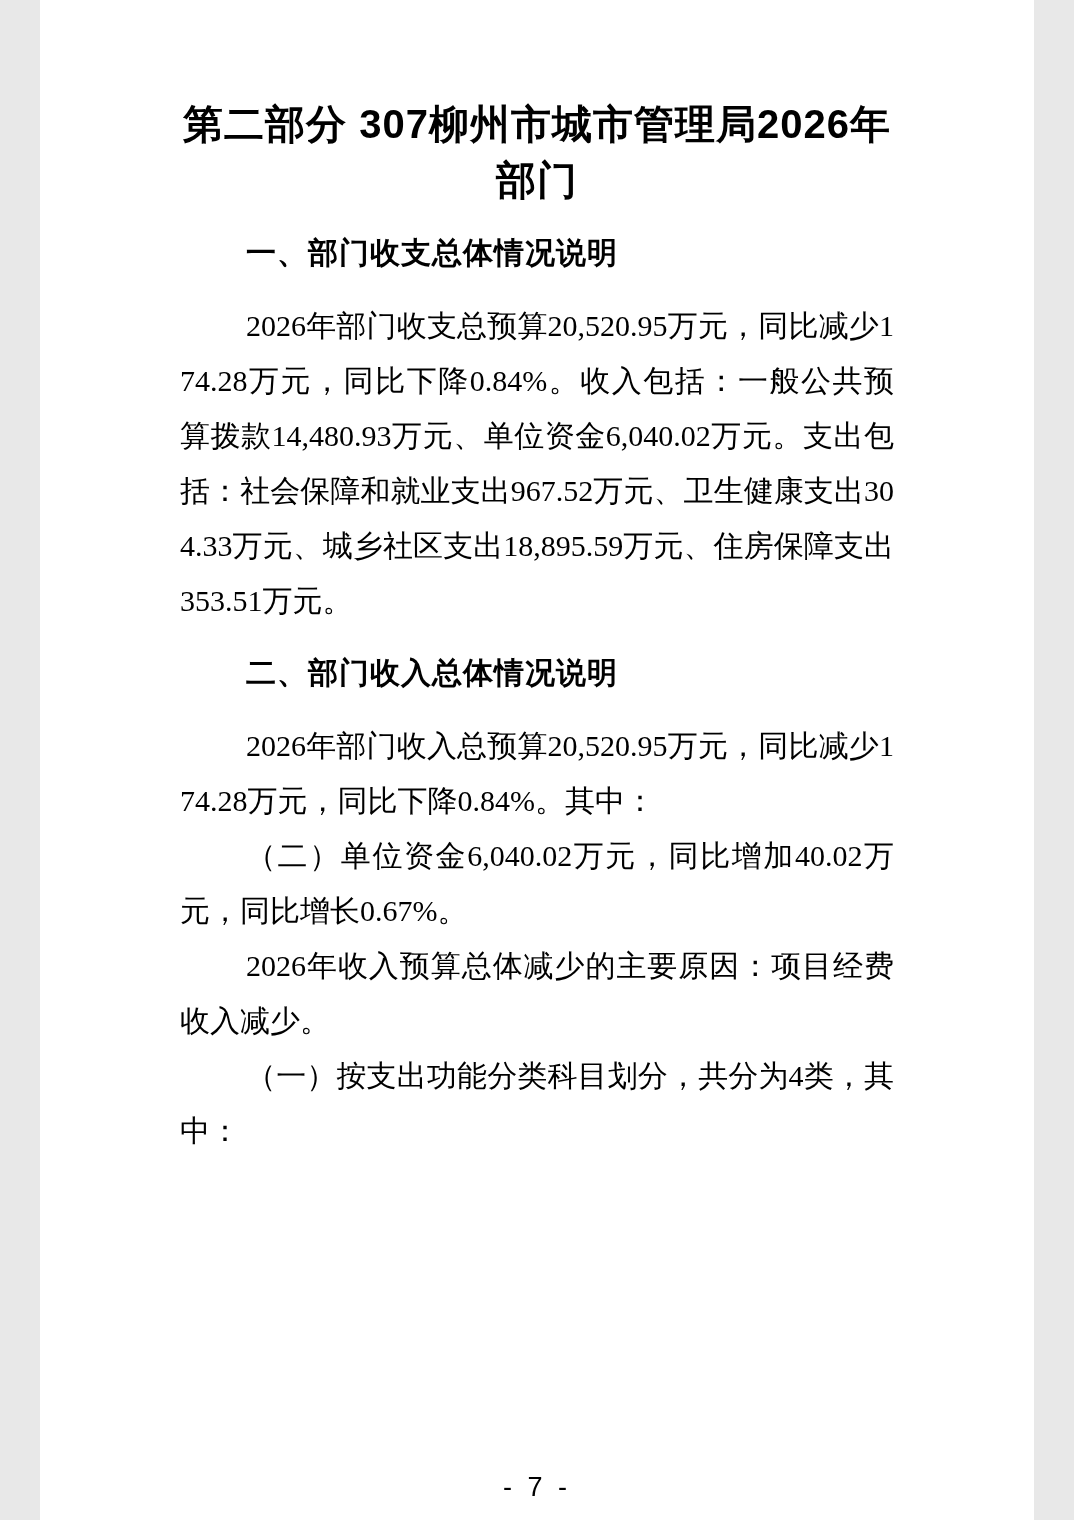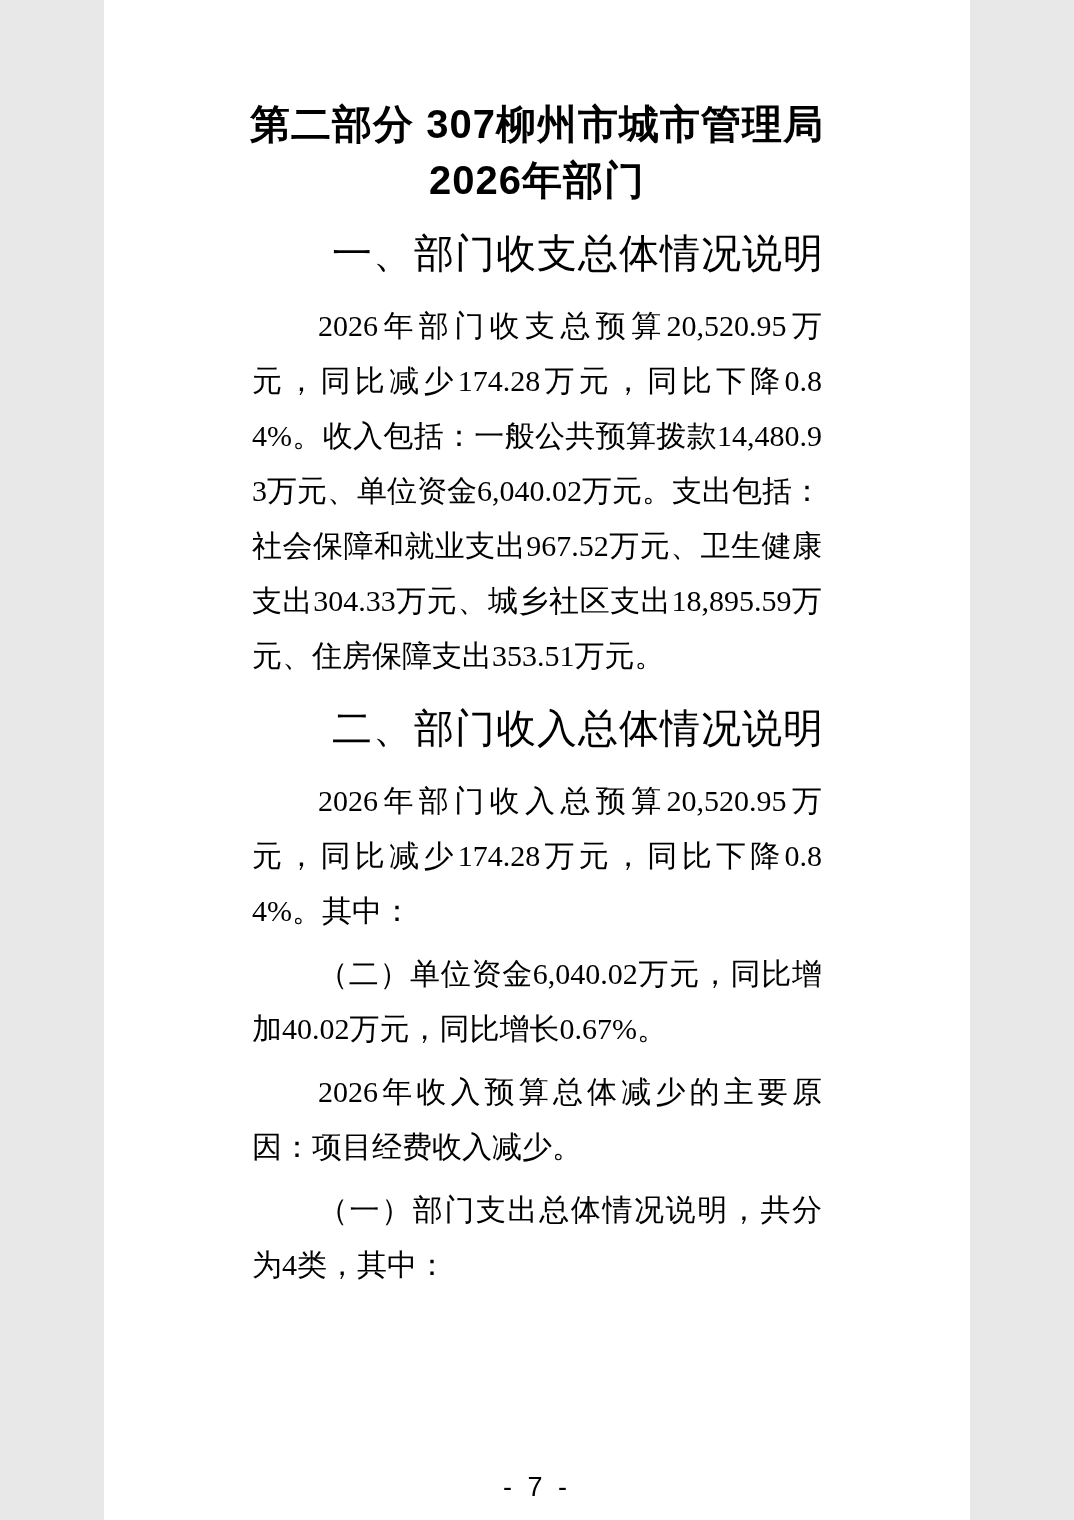--- a/index.html
+++ b/index.html
@@ -3,21 +3,21 @@
 <meta charset="utf-8">
 <style>
   * { box-sizing: border-box; }
   html, body {
     margin: 0;
     padding: 0;
     background: #e8e8e8;
   }
   .page {
     position: relative;
-    width: 866px;
+    width: 994px;
     height: 1520px;
     margin: 0 auto;
     background: #ffffff;
     color: #000000;
     padding: 96px 140px 0 140px;
     overflow: hidden;
   }
   .doc-title {
     font-family: "Liberation Sans", "DejaVu Sans", sans-serif;
     font-weight: bold;
@@ -25,32 +25,32 @@
     line-height: 56px;
     text-align: center;
     letter-spacing: 1px;
     margin: 0;
   }
   .doc-title .title-line {
     display: block;
   }
   .section-heading {
     font-family: "Liberation Sans", "DejaVu Sans", sans-serif;
-    font-weight: normal;
-    font-size: 40px;
+    font-weight: bold;
+    font-size: 30px;
     line-height: 42px;
     margin: 24px 0 24px 0;
     text-indent: 2.2em;
     letter-spacing: 1px;
   }
   .body-para {
     font-family: "Liberation Serif", "DejaVu Serif", serif;
     font-size: 30px;
     line-height: 55px;
-    margin: 8px;
+    margin: 0;
     text-indent: 2.2em;
     text-align: justify;
     text-justify: inter-ideograph;
     word-break: break-all;
   }
   .page-number {
     position: absolute;
     left: 0;
     right: 0;
     bottom: 18px;
@@ -71,17 +71,17 @@
   </h1>
 
   <h2 class="section-heading">一、部门收支总体情况说明</h2>
   <p class="body-para">2026年部门收支总预算20,520.95万元，同比减少174.28万元，同比下降0.84%。收入包括：一般公共预算拨款14,480.93万元、单位资金6,040.02万元。支出包括：社会保障和就业支出967.52万元、卫生健康支出304.33万元、城乡社区支出18,895.59万元、住房保障支出353.51万元。</p>
 
   <h2 class="section-heading">二、部门收入总体情况说明</h2>
   <p class="body-para">2026年部门收入总预算20,520.95万元，同比减少174.28万元，同比下降0.84%。其中：</p>
   <p class="body-para">（二）单位资金6,040.02万元，同比增加40.02万元，同比增长0.67%。</p>
   <p class="body-para">2026年收入预算总体减少的主要原因：项目经费收入减少。</p>
 
-  <p class="body-para">（一）部门支出总体情况说明，共分为4类，其中：</p>
+  <p class="body-para">（一）按支出功能分类科目划分，共分为4类，其中：</p>
 
   <div class="page-number">- 7 -</div>
 
 </div>
 
 </body></html>

